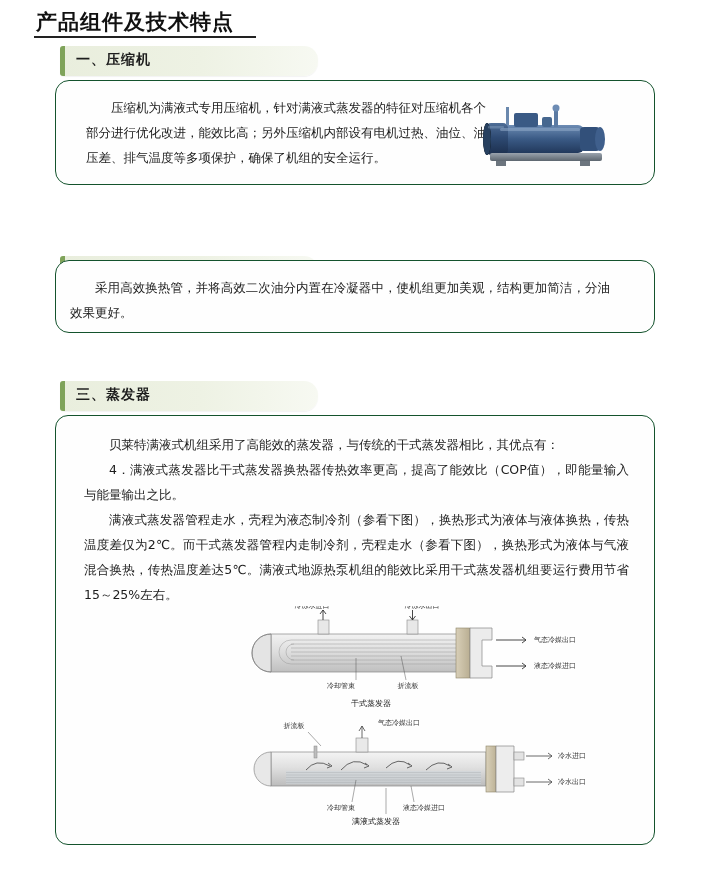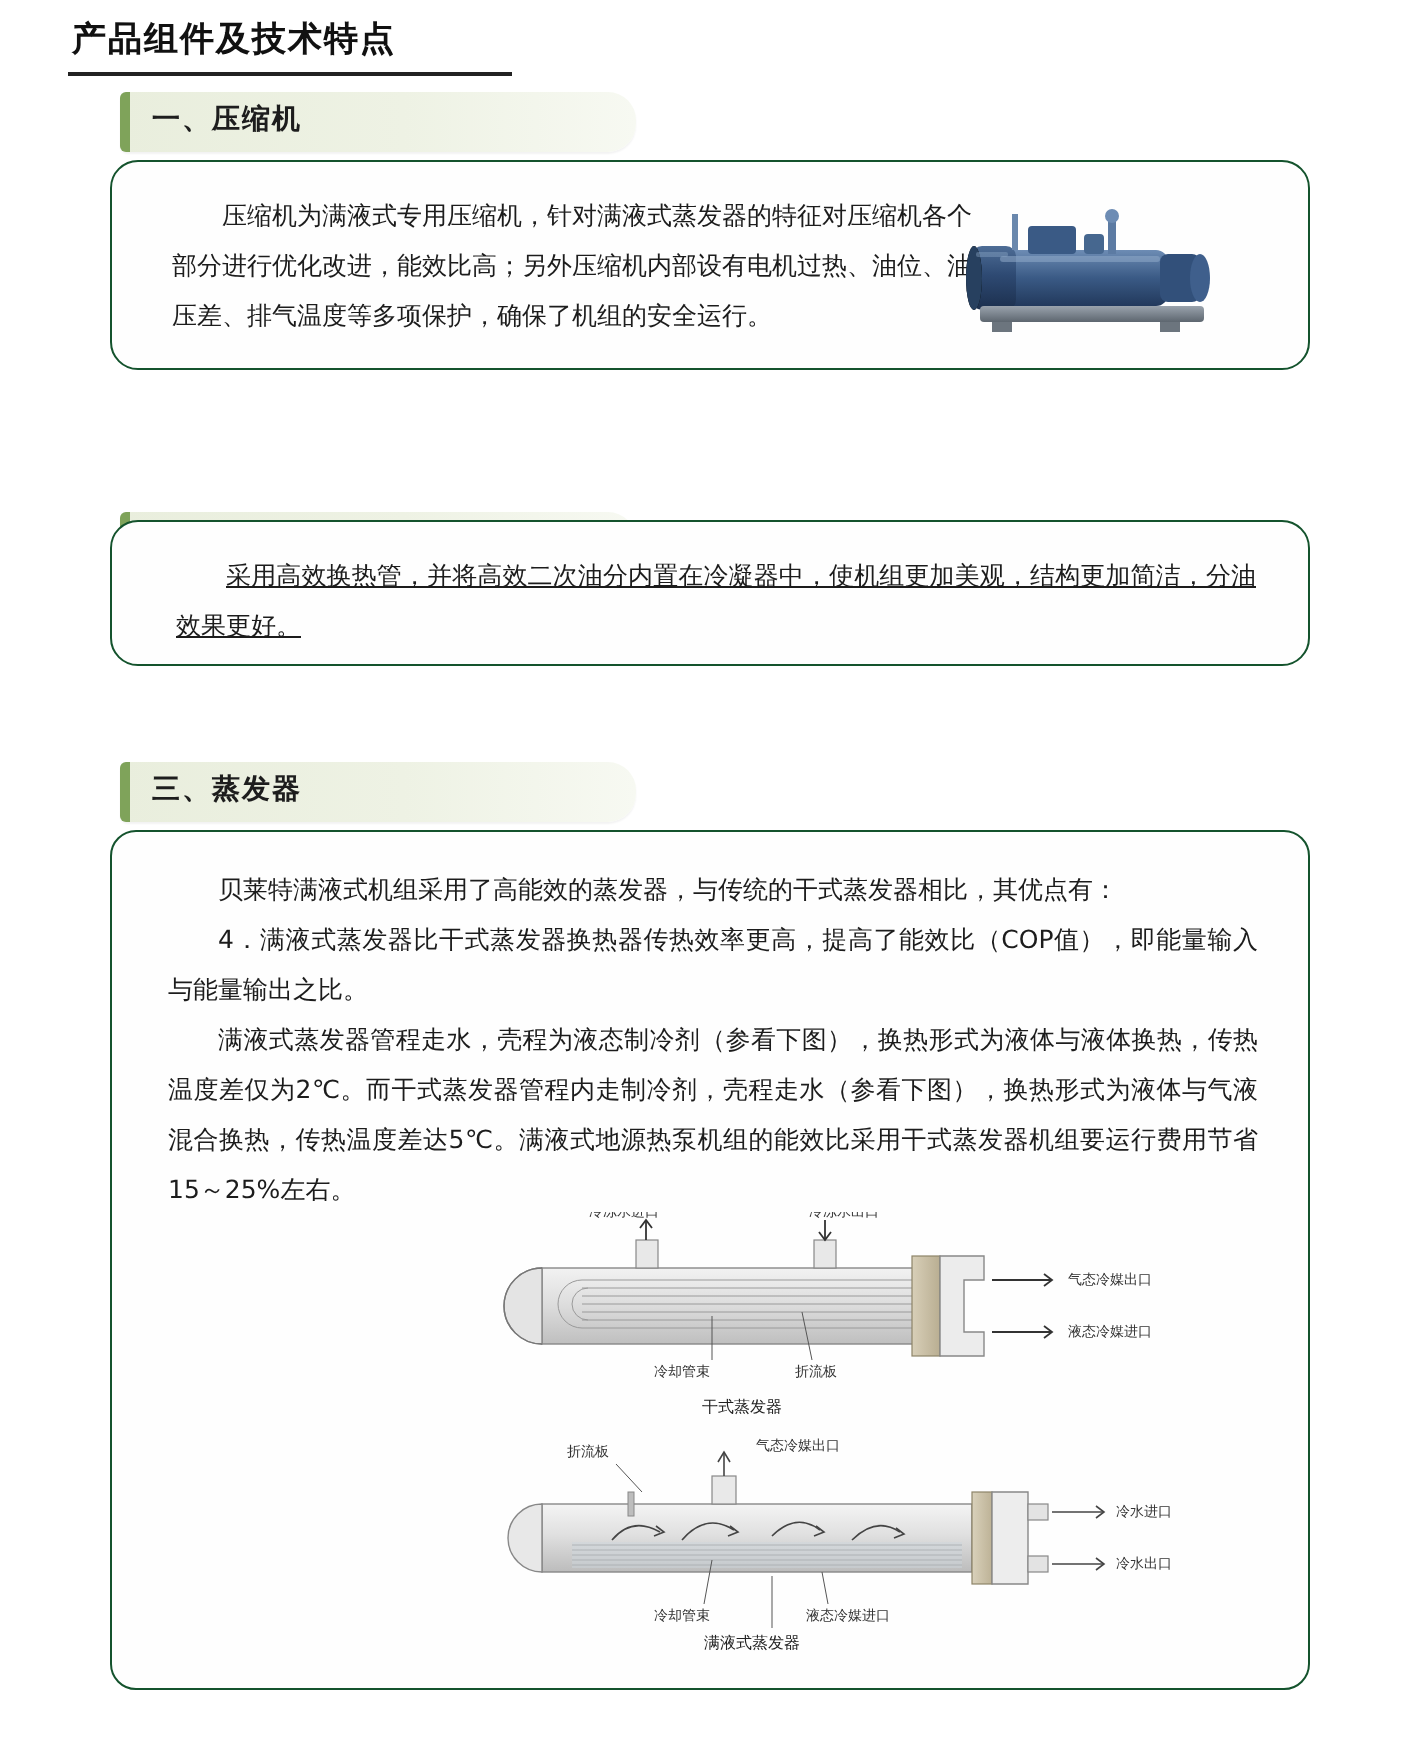--- a/index.html
+++ b/index.html
@@ -20,21 +20,21 @@
     width: 710px;
     height: 871px;
     box-sizing: border-box;
     padding: 0;
   }
   
   .page-title {
     position: absolute;
     left: 36px;
     top: 8px;
-    font-size: 17px;
+    font-size: 21px;
     font-weight: bold;
     letter-spacing: 1px;
     color: #111;
   }
   .title-rule {
     position: absolute;
     left: 34px;
     top: 36px;
     width: 222px;
     height: 2px;
@@ -99,24 +99,23 @@
     position: absolute;
     right: 24px;
     top: 18px;
     width: 150px;
     height: 72px;
   }
   
   #condenser-body { top: 260px; height: 73px; }
   #condenser-text {
     position: absolute;
-    left: 32px;
+    left: 14px;
     top: 14px;
     width: 540px;
-    text-decoration: underline;
   }
   
   #evaporator-body { top: 415px; height: 430px; border-radius: 13px; }
   #evaporator-text {
     position: absolute;
     left: 28px;
     top: 16px;
     width: 545px;
   }
   .fig-wrap {

